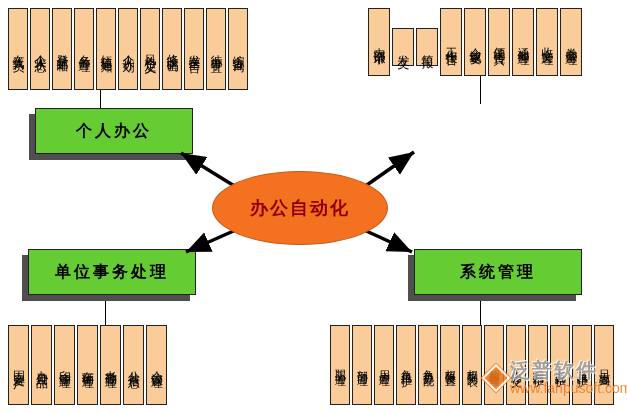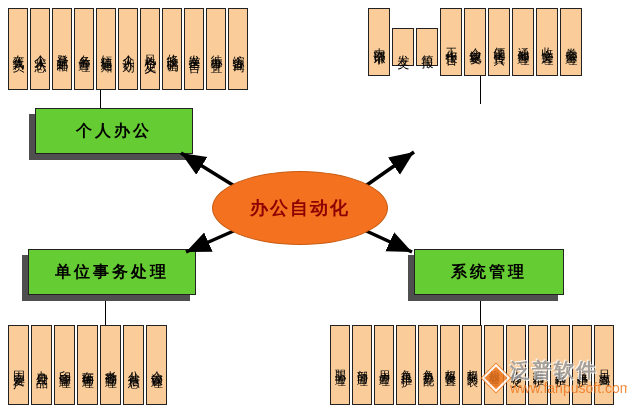--- a/index.html
+++ b/index.html
@@ -45,21 +45,21 @@
     background:var(--node-green);
     border:1px solid #222;
     box-shadow:-6px 6px 0 var(--shadow);
     display:flex;align-items:center;justify-content:center;
     font-weight:bold;font-size:16px;color:#000;
     letter-spacing:3px;
   }
   #node-personal{left:35px;top:108px;width:158px;height:46px;}
   #node-document{left:408px;top:104px;width:150px;height:50px;}
   #node-affairs{left:28px;top:249px;width:168px;height:46px;}
-  #node-system{left:414px;top:249px;width:150px;height:46px;}
+  #node-system{left:414px;top:249px;width:168px;height:46px;}
 
   
   #center-node{
     position:absolute;left:212px;top:171px;width:176px;height:74px;
     background:var(--center-orange);
     border:1px solid #c85a10;
     border-radius:50%;
     display:flex;align-items:center;justify-content:center;
     font-weight:bold;font-size:18px;color:var(--center-text);
     letter-spacing:2px;

